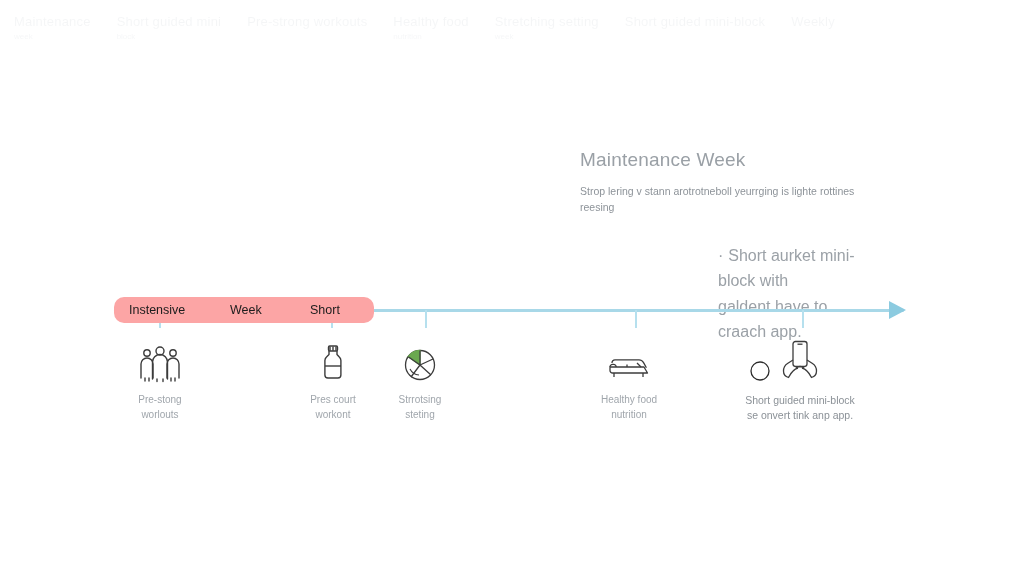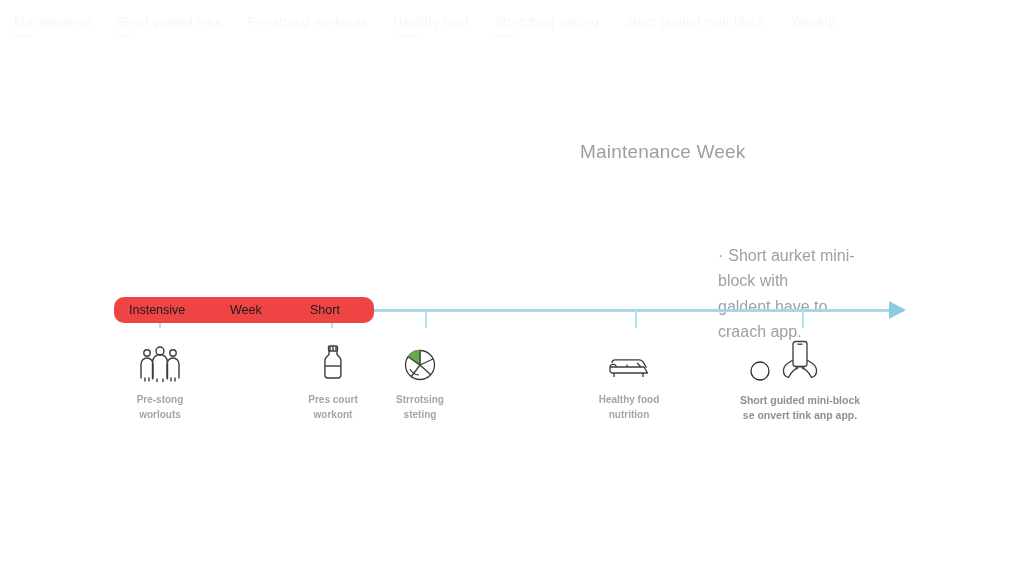--- a/index.html
+++ b/index.html
@@ -33,21 +33,21 @@
     letter-spacing:0.2px;
     white-space:nowrap;
   }
   .ghost-sub {
     font-size:8px;
     color:#2b4a63;
     white-space:nowrap;
   }
 
   
-  .head-block { position:absolute; left:580px; top:140px; width:300px; }
+  .head-block { position:absolute; left:580px; top:148px; width:300px; }
   .head-title {
     font-size:19px;
     font-weight:400;
     color:#9aa0a6;
     letter-spacing:0.2px;
     line-height:1.25;
   }
   .head-sub {
     margin-top:11px;
     font-size:10.5px;
@@ -87,38 +87,38 @@
     top:310px;
     width:1.6px; height:18px;
     background:#b6e0ee;
   }
 
   
   .pill {
     position:absolute;
     left:114px; top:297px;
     width:260px; height:26px;
-    background:#ef4444;
+    background:#fca5a5;
     border-radius:10px;
     display:flex;
     align-items:center;
     z-index:3;
   }
   .pill span {
     position:absolute;
     font-size:12.5px;
     color:#1c1c1c;
     white-space:nowrap;
   }
   .pill .p0 { left:15px; }
   .pill .p1 { left:116px; }
   .pill .p2 { left:196px; }
 
   
-  .node { position:absolute; width:120px; text-align:center;font-weight:bold; }
+  .node { position:absolute; width:120px; text-align:center; }
   .node .glyph {
     height:42px;
     display:flex;
     align-items:flex-end;
     justify-content:center;
   }
   .node .cap {
     margin-top:11px;
     font-size:10px;
     line-height:1.45;
@@ -161,20 +161,21 @@
       <div class="ghost-sub"></div>
     </div>
     <div class="ghost-item">
       <div class="ghost-title">Weekly</div>
       <div class="ghost-sub"></div>
     </div>
   </div>
 
   <div class="head-block">
     <div class="head-title">Maintenance Week</div>
+    <div class="head-sub">Strop lering v stann arotrotneboll yeurrging is lighte rottines reesing</div>
   </div>
 
   <div class="note-block">
     <span class="bullet">·</span>
     <span>Short aurket mini-block with</span>
     <div>galdent have to craach app.</div>
   </div>
 
   <div class="axis"></div>
   <div class="axis-arrow"></div>

